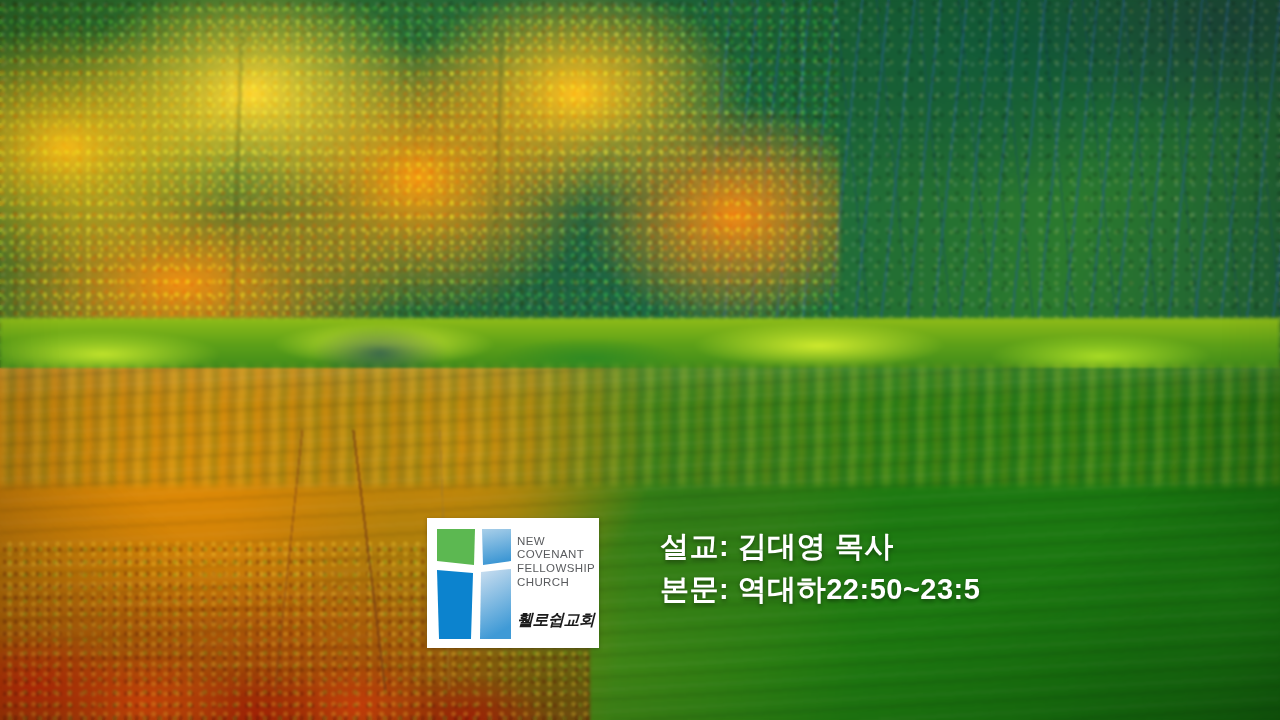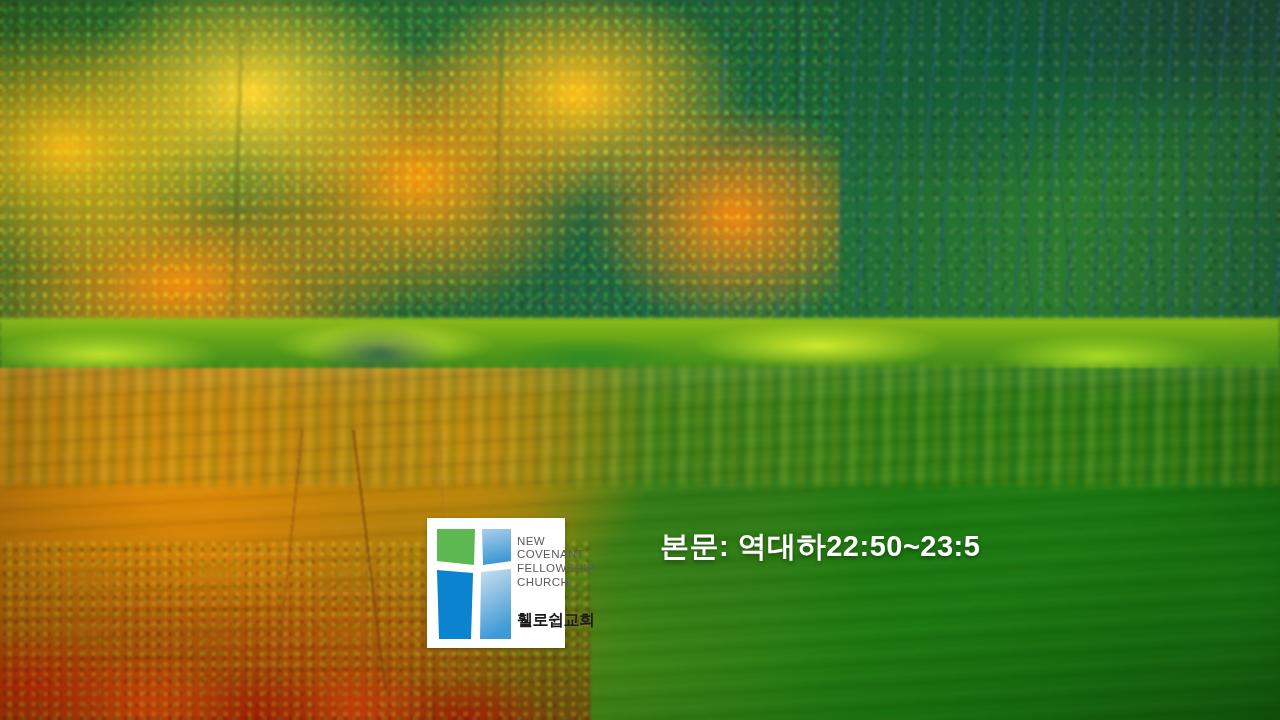--- a/index.html
+++ b/index.html
@@ -207,21 +207,21 @@
     white-space: nowrap;
     text-shadow:
       0 2px 3px rgba(0,0,0,0.22),
       0 4px 12px rgba(0,0,0,0.20);
   }
 
   
   .logo-card {
     position: absolute;
     left: 427px; top: 518px;
-    width: 138px; height: 130px;
+    width: 172px; height: 130px;
     background: #ffffff;
     display: flex;
     align-items: stretch;
     box-shadow: 0 1px 4px rgba(0,0,0,0.25);
   }
   .logo-mark {
     position: relative;
     width: 78px;
     margin: 7px 0 6px 8px;
     flex: none;
@@ -241,20 +241,21 @@
     line-height: 1.19;
     letter-spacing: .4px;
     font-weight: 400;
   }
   .logo-ko {
     margin-top: 21px;
     color: #1b1b1b;
     font-size: 16px;
     font-weight: 700;
     letter-spacing: -0.5px;
+    font-style: italic;
   }
 
   
   .info {
     position: absolute;
     left: 660px; top: 525px;
     color: #ffffff;
     font-size: 29px;
     font-weight: 700;
     line-height: 1.48;
@@ -320,16 +321,17 @@
         <div>COVENANT</div>
         <div>FELLOWSHIP</div>
         <div>CHURCH</div>
       </div>
       <div class="logo-ko">휄로쉽교회</div>
     </div>
 
   </div>
 
   <div class="info">
+    <div>설교: 김대영 목사</div>
     <div>본문: 역대하22:50~23:5</div>
   </div>
 
 </div>
 
 </body></html>

